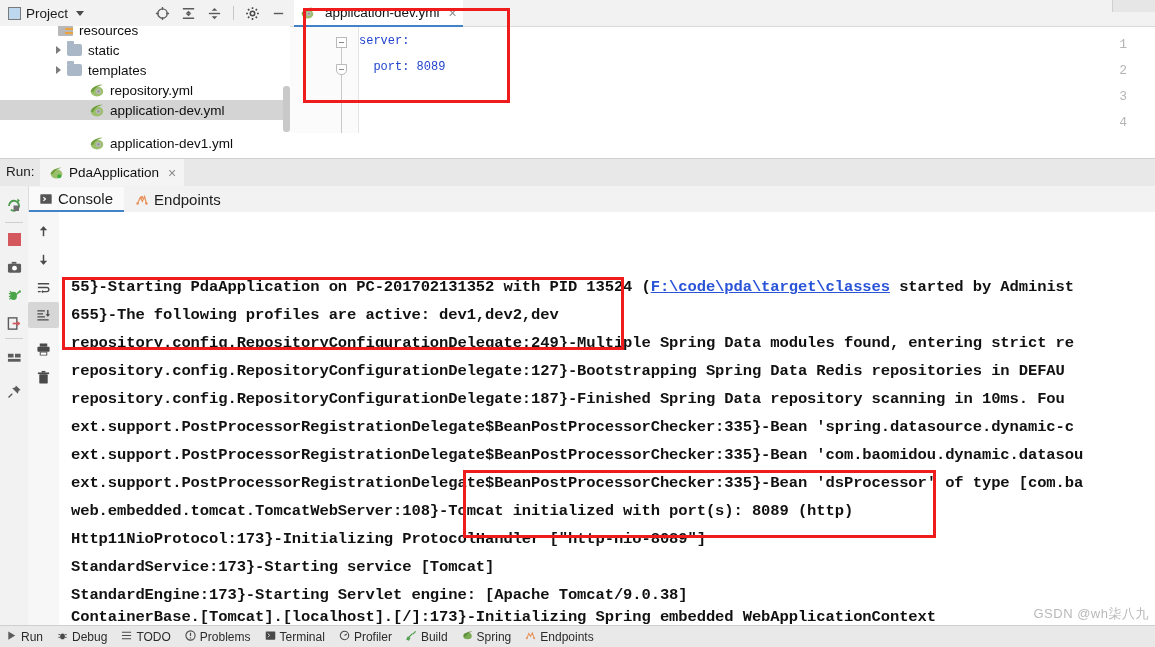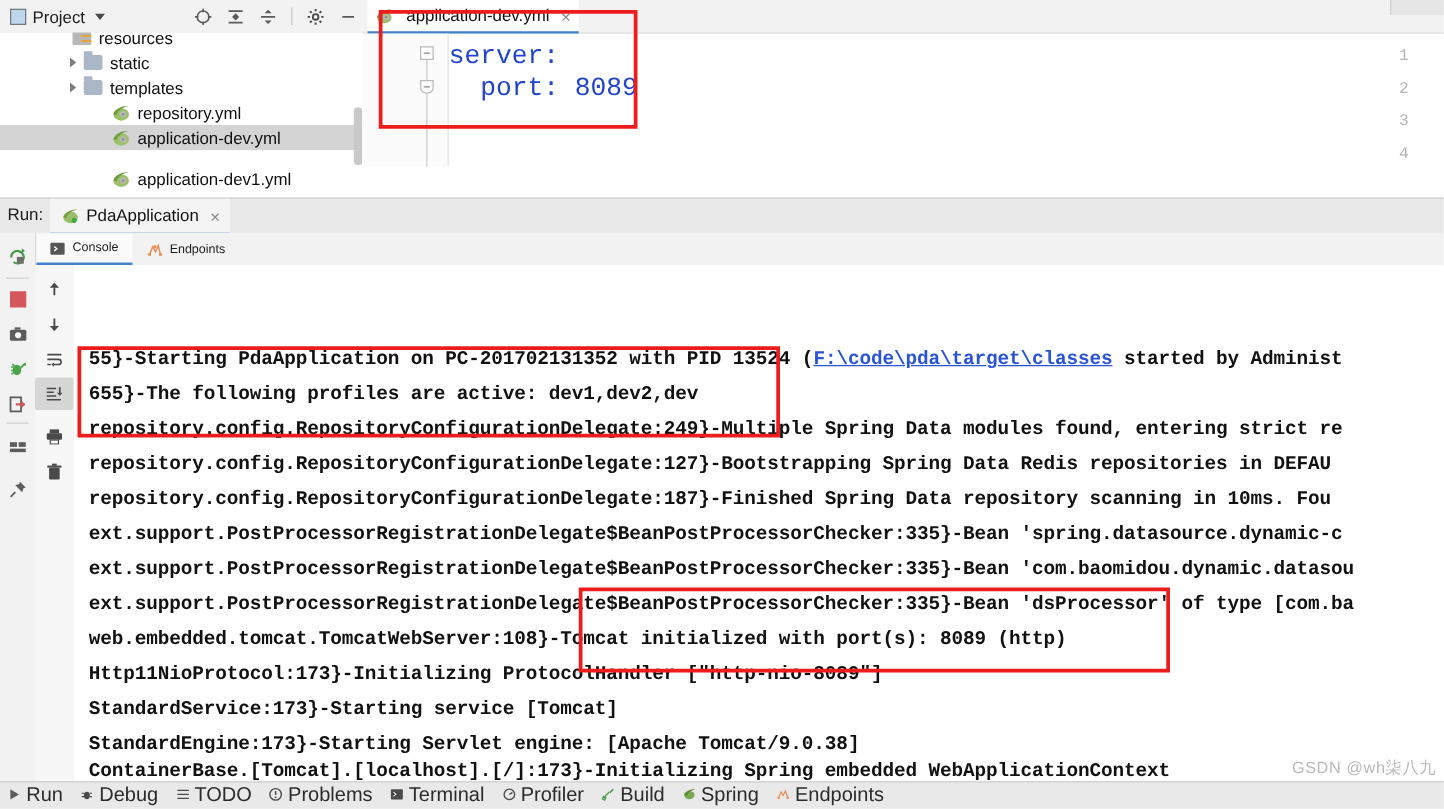--- a/index.html
+++ b/index.html
@@ -45,33 +45,33 @@
   .tabbar{position:absolute;left:0;top:0;width:865px;height:26px;background:#f2f2f2;border-bottom:1px solid #d9d9d9;}
   .tab{position:absolute;left:4px;top:0;height:25px;display:flex;align-items:center;gap:5px;
       padding:0 6px 0 5px;background:#ffffff;border-bottom:2px solid #4282c8;font-size:13.5px;color:#111;}
   .tab-close{color:#8a8a8a;font-size:14px;margin-left:4px;}
   .edbody{position:absolute;left:0;top:27px;width:865px;height:106px;background:#fff;}
   .gutter{position:absolute;left:0;top:0;width:68px;height:106px;background:#fbfbfb;border-right:1px solid #e4e4e4;}
   .lnum{position:absolute;right:28px;font-family:"Liberation Mono",monospace;font-size:13px;color:#b5b5b5;}
   .fold{position:absolute;left:46px;width:11px;height:11px;border:1px solid #b9b9b9;background:#fff;box-sizing:border-box;}
   .fold:after{content:"";position:absolute;left:2px;top:4px;width:5px;height:1px;background:#8a8a8a;}
   .foldline{position:absolute;left:51px;width:1px;background:#c9c9c9;}
-  .code{position:absolute;font-family:"Liberation Mono",monospace;font-size:21px;color:#2244cc;white-space:pre;}
+  .code{position:absolute;font-family:"Liberation Mono",monospace;font-size:12px;color:#2244cc;white-space:pre;}
   .docstatus{position:absolute;left:68px;top:133px;width:797px;height:25px;background:#f2f2f2;border-top:1px solid #ddd;
       display:flex;align-items:center;justify-content:center;font-size:13px;color:#3b3b3b;}
 
   
   .run-head{position:absolute;left:0;top:158px;width:1155px;height:28px;background:#e8e8e8;border-top:1px solid #cfcfcf;}
   .run-label{position:absolute;left:6px;top:5px;font-size:13.5px;color:#1c1c1c;}
   .run-tab{position:absolute;left:40px;top:0;height:27px;display:flex;align-items:center;gap:5px;padding:0 8px;
       background:#f4f4f4;border-bottom:2px solid #4282c8;font-size:13.5px;color:#111;}
 
   .sub-tabs{position:absolute;left:28px;top:186px;width:1127px;height:26px;background:#f2f2f2;border-bottom:1px solid #d9d9d9;
       display:flex;align-items:flex-end;}
-  .stab{height:25px;display:flex;align-items:center;gap:5px;padding:0 11px;font-size:10px;color:#1c1c1c;box-sizing:border-box;}
+  .stab{height:25px;display:flex;align-items:center;gap:5px;padding:0 11px;font-size:15px;color:#1c1c1c;box-sizing:border-box;}
   .stab.active{border-bottom:2px solid #4282c8;background:#fafafa;}
 
   .lbar{position:absolute;left:0;top:186px;width:28px;height:440px;background:#f2f2f2;border-right:1px solid #dcdcdc;}
   .lbar2{position:absolute;left:28px;top:212px;width:31px;height:414px;background:#f7f7f7;border-right:1px solid #e2e2e2;}
   .tbtn{position:absolute;left:0;width:28px;height:26px;display:flex;align-items:center;justify-content:center;}
   .tbtn2{position:absolute;left:0;width:31px;height:26px;display:flex;align-items:center;justify-content:center;}
   .tbtn2.on{background:#d6d6d6;border-radius:2px;}
   .divider{position:absolute;left:5px;width:18px;height:1px;background:#cfcfcf;}
 
   
@@ -79,21 +79,21 @@
   .cline{position:absolute;left:12px;white-space:pre;font-family:"Liberation Mono",monospace;
       font-size:15.5px;color:#111;letter-spacing:-0.1px;font-weight:bold;}
   .cline a{color:#2a54d8;text-decoration:underline;}
 
   
   .redbox{position:absolute;border:3px solid #ee1c1c;box-sizing:border-box;pointer-events:none;}
 
   
   .statusbar{position:absolute;left:0;bottom:0;width:1155px;height:21px;background:#e9e9e9;border-top:1px solid #cfcfcf;
       display:flex;align-items:center;}
-  .sitem{display:flex;align-items:center;gap:4px;font-size:16px;color:#2b2b2b;margin-left:14px;}
+  .sitem{display:flex;align-items:center;gap:4px;font-size:12px;color:#2b2b2b;margin-left:14px;}
   .sitem:first-child{margin-left:6px;}
 
   .watermark{position:absolute;right:6px;bottom:24px;font-size:13px;color:#b9b9b9;
       font-family:"Liberation Sans",sans-serif;letter-spacing:0.5px;}
   .topright-stub{position:absolute;right:0;top:0;width:42px;height:12px;background:#e6e6e6;border-left:1px solid #cfcfcf;}
 </style>
 </head>
 <body>
 
 <div class="root">

